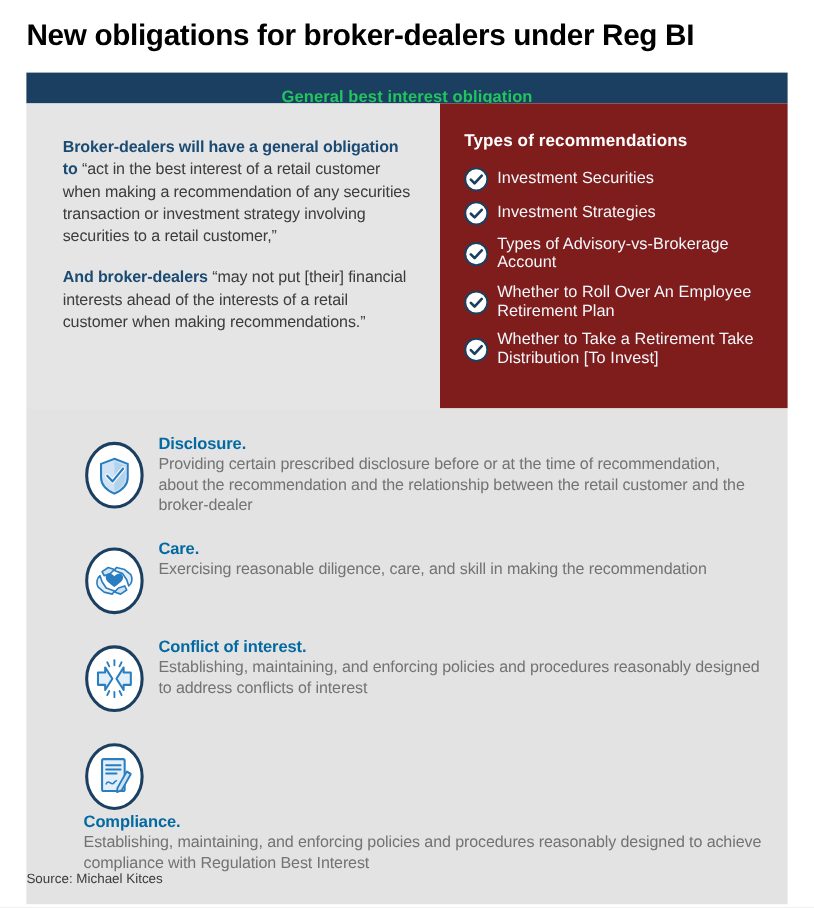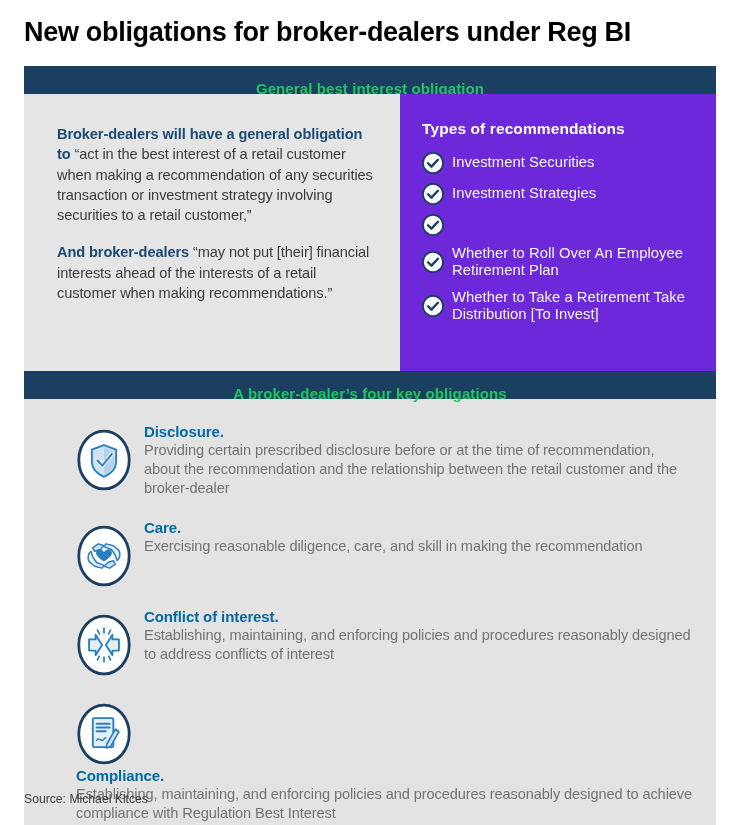--- a/index.html
+++ b/index.html
@@ -62,21 +62,21 @@
   }
 
   .col-left {
     background: #e5e5e5;
     width: 376px;
     box-sizing: border-box;
     padding: 30px 26px 0 33px;
   }
 
   .col-right {
-    background: #6d28d9;
+    background: #7f1d1d;
     flex: 1;
     box-sizing: border-box;
     padding: 26px 14px 0 22px;
   }
 
   .para {
     font-size: 14.6px;
     line-height: 1.39;
     color: #3c3c3c;
     margin: 0 0 17px 0;
@@ -201,41 +201,41 @@
               <circle cx="12" cy="12" r="11" fill="#ffffff" stroke="#1b3f60" stroke-width="2"></circle>
               <path d="M6.6 12.3 L10.3 16 L17.4 8.4" fill="none" stroke="#1b3f60" stroke-width="2.6" stroke-linecap="round" stroke-linejoin="round"></path>
             </svg>
             <span class="rec-text">Investment Strategies</span>
           </li>
           <li class="rec-item">
             <svg class="chk" viewBox="0 0 24 24">
               <circle cx="12" cy="12" r="11" fill="#ffffff" stroke="#1b3f60" stroke-width="2"></circle>
               <path d="M6.6 12.3 L10.3 16 L17.4 8.4" fill="none" stroke="#1b3f60" stroke-width="2.6" stroke-linecap="round" stroke-linejoin="round"></path>
             </svg>
+            <span class="rec-text">Types of Advisory-vs-Brokerage Account</span>
           </li>
           <li class="rec-item">
             <svg class="chk" viewBox="0 0 24 24">
               <circle cx="12" cy="12" r="11" fill="#ffffff" stroke="#1b3f60" stroke-width="2"></circle>
               <path d="M6.6 12.3 L10.3 16 L17.4 8.4" fill="none" stroke="#1b3f60" stroke-width="2.6" stroke-linecap="round" stroke-linejoin="round"></path>
             </svg>
             <span class="rec-text">Whether to Roll Over An Employee Retirement Plan</span>
           </li>
           <li class="rec-item">
             <svg class="chk" viewBox="0 0 24 24">
               <circle cx="12" cy="12" r="11" fill="#ffffff" stroke="#1b3f60" stroke-width="2"></circle>
               <path d="M6.6 12.3 L10.3 16 L17.4 8.4" fill="none" stroke="#1b3f60" stroke-width="2.6" stroke-linecap="round" stroke-linejoin="round"></path>
             </svg>
             <span class="rec-text">Whether to Take a Retirement Take Distribution [To Invest]</span>
           </li>
         </ul>
       </div>
 
     </div>
 
-    <div class="banner">A broker-dealer’s four key obligations</div>
 
     <div class="lower">
 
       <div class="ob-row">
         <svg class="ob-icon" viewBox="0 0 60 66">
           <ellipse cx="30" cy="33" rx="27" ry="31" fill="#ffffff" stroke="#1b3f60" stroke-width="3"></ellipse>
           <path d="M30 17 L43 22 L43 35 C43 43 37 48 30 51 C23 48 17 43 17 35 L17 22 Z" fill="#cfe3f4" stroke="#2a7ec0" stroke-width="2"></path>
           <path d="M30 19.5 L40.8 23.7 L40.8 35 C40.8 41.8 35.8 46 30 48.6 Z" fill="#a9cde9" opacity="0.75"></path>
           <path d="M23 33.5 L28.2 39 L38.5 26.5" fill="none" stroke="#ffffff" stroke-width="4.2" stroke-linecap="round" stroke-linejoin="round"></path>
           <path d="M23 33.5 L28.2 39 L38.5 26.5" fill="none" stroke="#2a7ec0" stroke-width="2.2" stroke-linecap="round" stroke-linejoin="round"></path>

